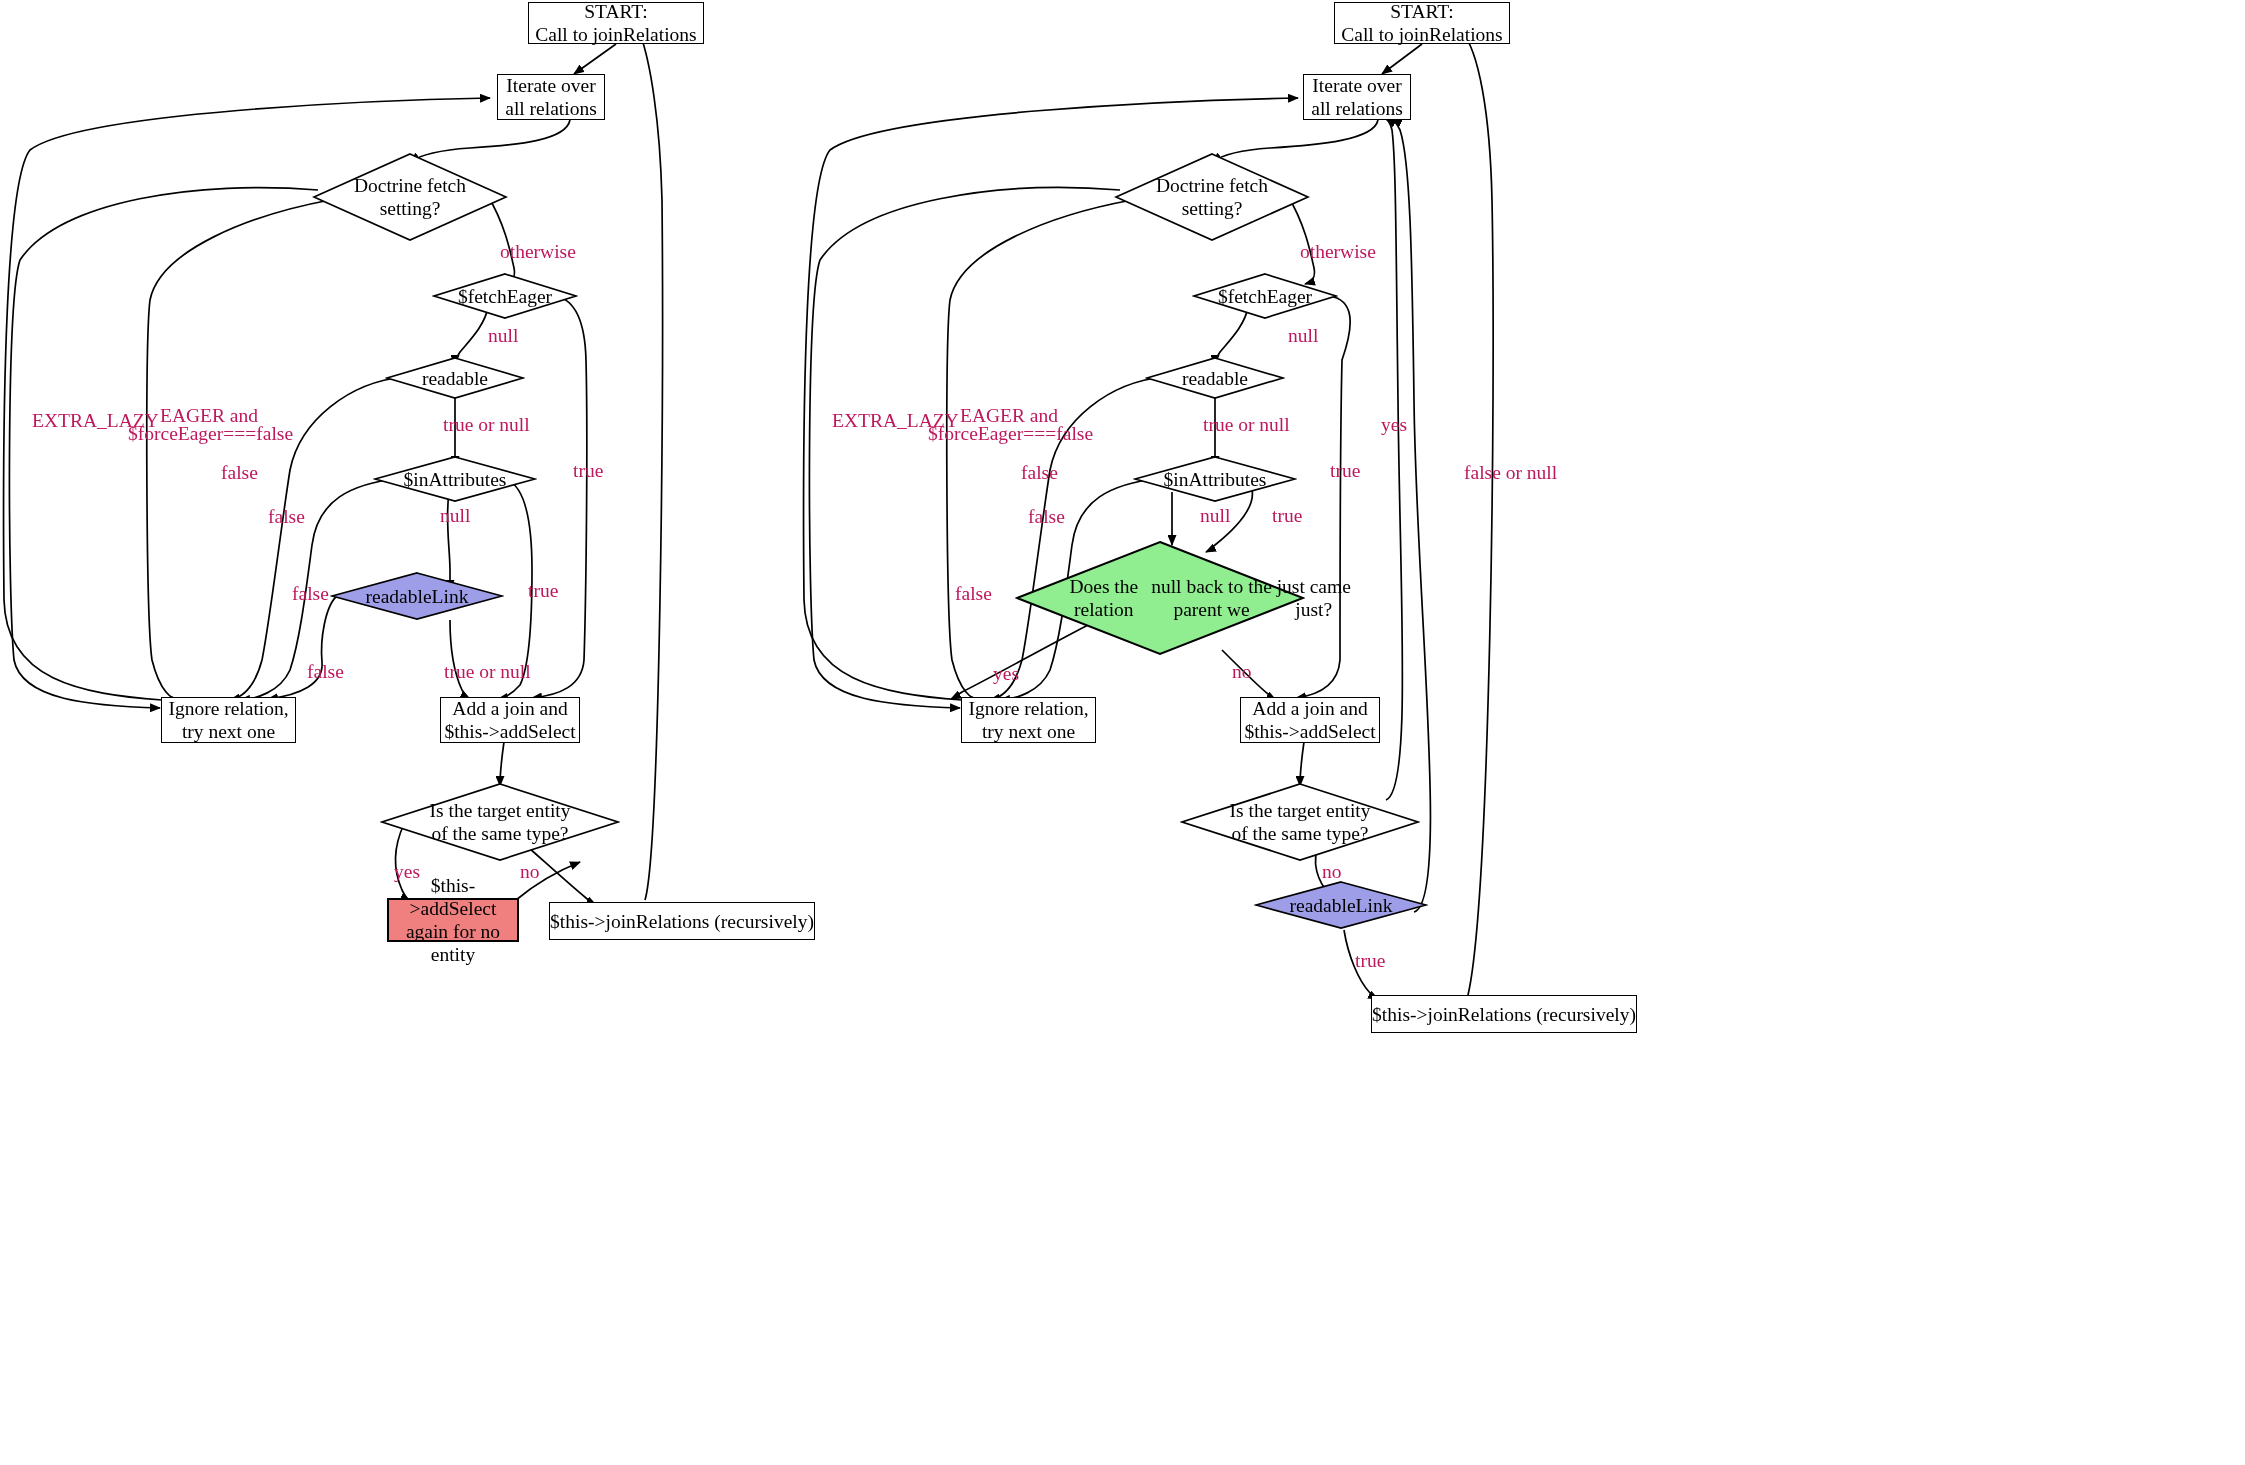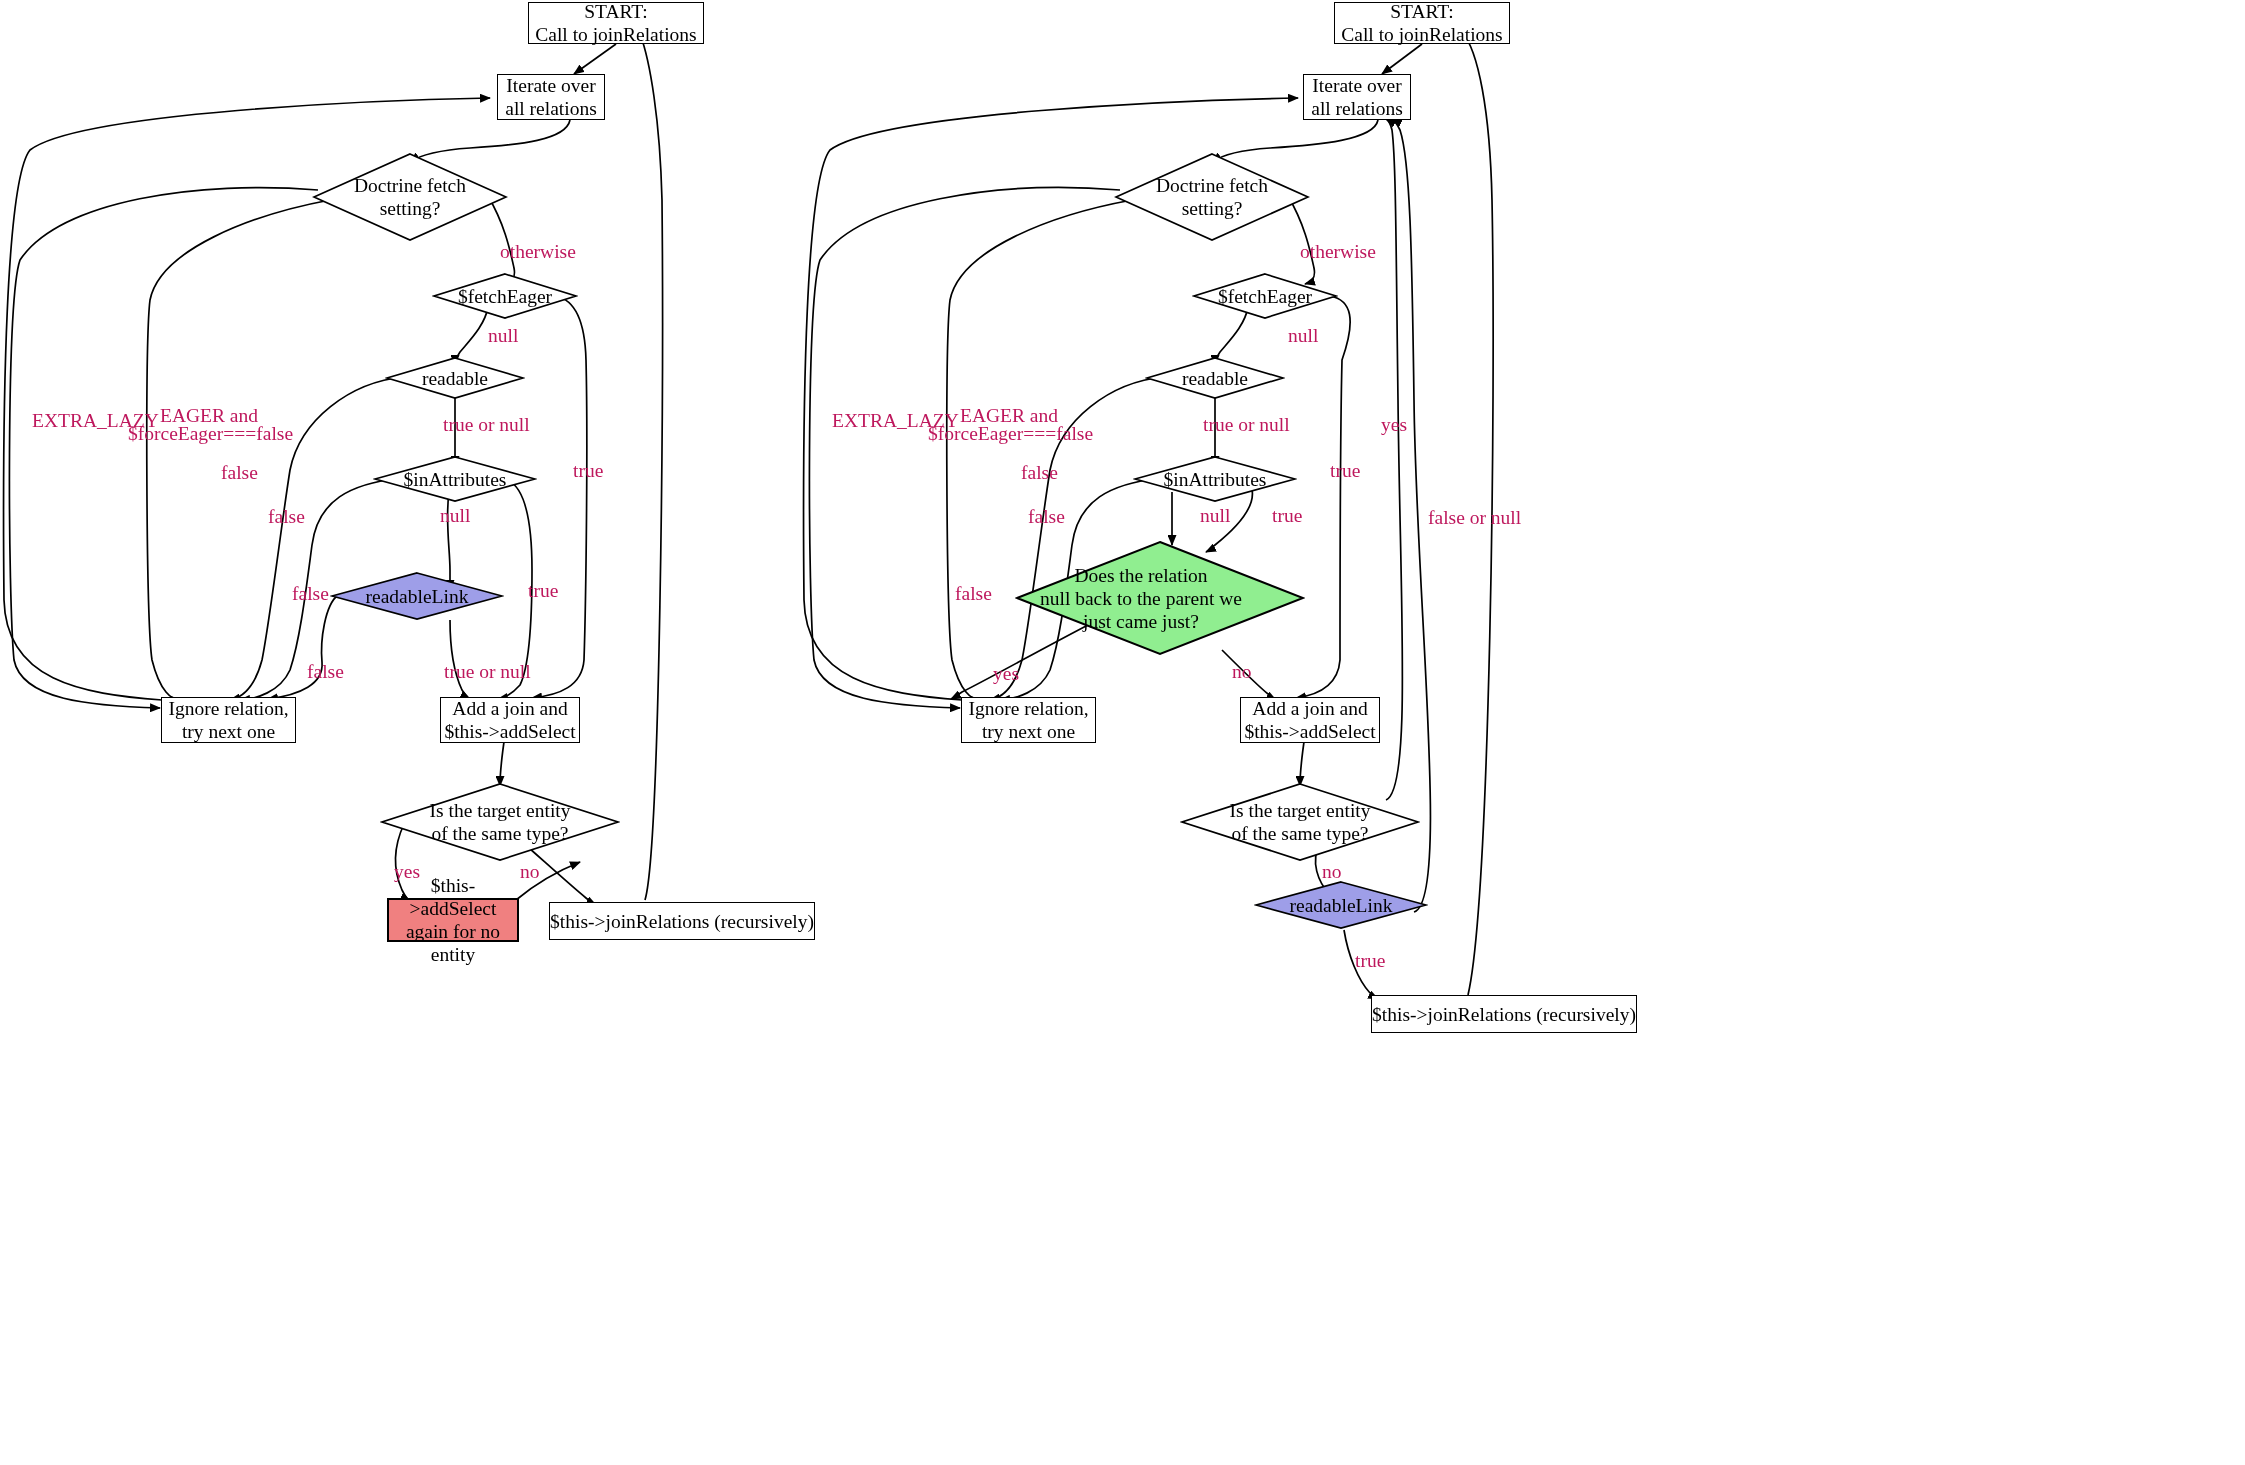--- a/index.html
+++ b/index.html
@@ -236,21 +236,21 @@
   <svg class="dia-shape" style="left:1133px;top:455px;" width="164" height="48">
     <polygon points="82,2 162,24 82,46 2,24" fill="#fff" stroke="#000" stroke-width="1.7"></polygon>
   </svg>
   <div class="dialabel" style="left:1133px;top:455px;width:164px;height:48px;">
     <span>$inAttributes</span>
   </div>
 
   <svg class="dia-shape" style="left:1015px;top:540px;" width="290" height="116">
     <polygon points="145,2 288,58 145,114 2,58" fill="#90ee90" stroke="#000" stroke-width="2"></polygon>
   </svg>
-  <div class="dialabel" style="left:996px;top:540px;width:290px;height:116px;flex-direction:column;">
+  <div class="dialabel" style="left:1061px;top:540px;width:290px;height:116px;">
     <span>Does the relation</span>
     <span>null back to the parent we</span>
     <span>just came just?</span>
   </div>
 
   <div class="node box" style="left:961px;top:697px;width:135px;height:46px;flex-direction:column;">
     <span>Ignore relation,</span>
     <span>try next one</span>
   </div>
 
@@ -288,15 +288,15 @@
   <div class="elabel" style="left:1021px;top:462px;">false</div>
   <div class="elabel" style="left:1028px;top:506px;">false</div>
   <div class="elabel" style="left:1200px;top:505px;">null</div>
   <div class="elabel" style="left:1272px;top:505px;">true</div>
   <div class="elabel" style="left:955px;top:583px;">false</div>
   <div class="elabel" style="left:993px;top:663px;">yes</div>
   <div class="elabel" style="left:1232px;top:661px;">no</div>
   <div class="elabel" style="left:1381px;top:414px;">yes</div>
   <div class="elabel" style="left:1322px;top:861px;">no</div>
   <div class="elabel" style="left:1355px;top:950px;">true</div>
-  <div class="elabel" style="left:1428px;top:462px;margin-top:45px;">false or null</div>
+  <div class="elabel" style="left:1464px;top:462px;">false or null</div>
 
 </div>
 
 </body></html>

